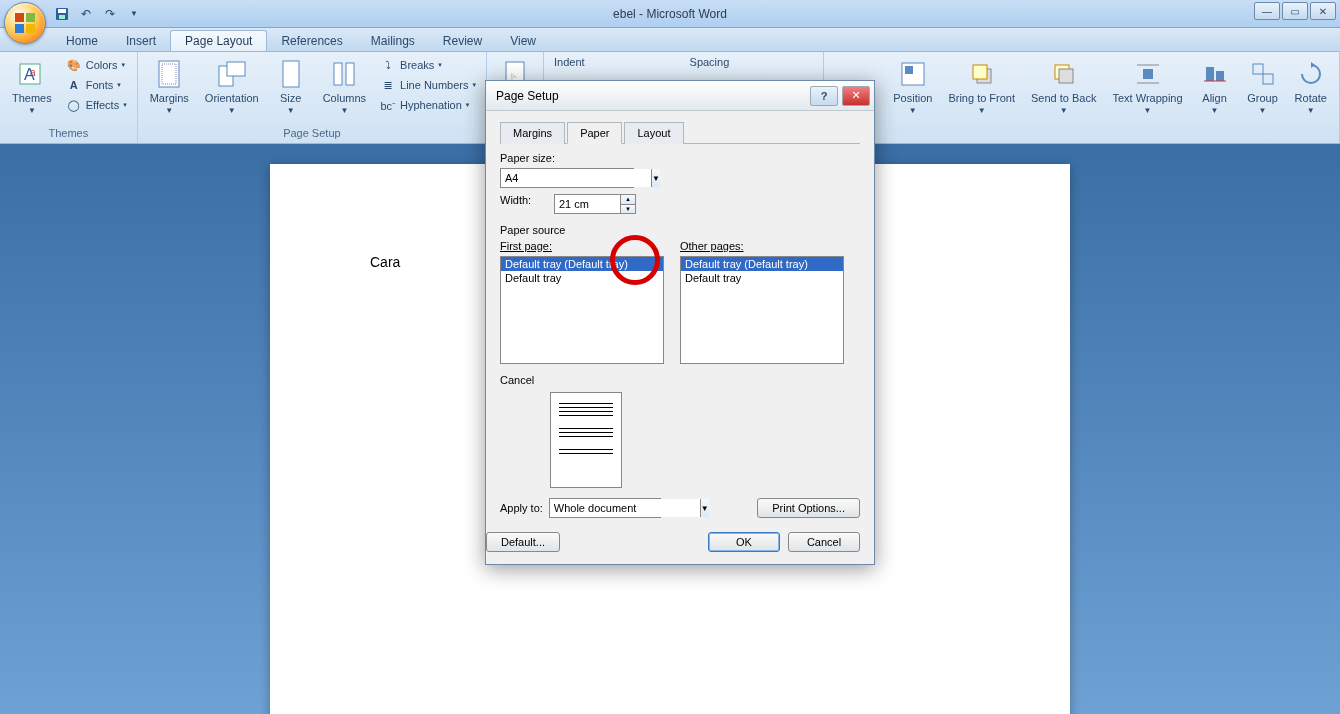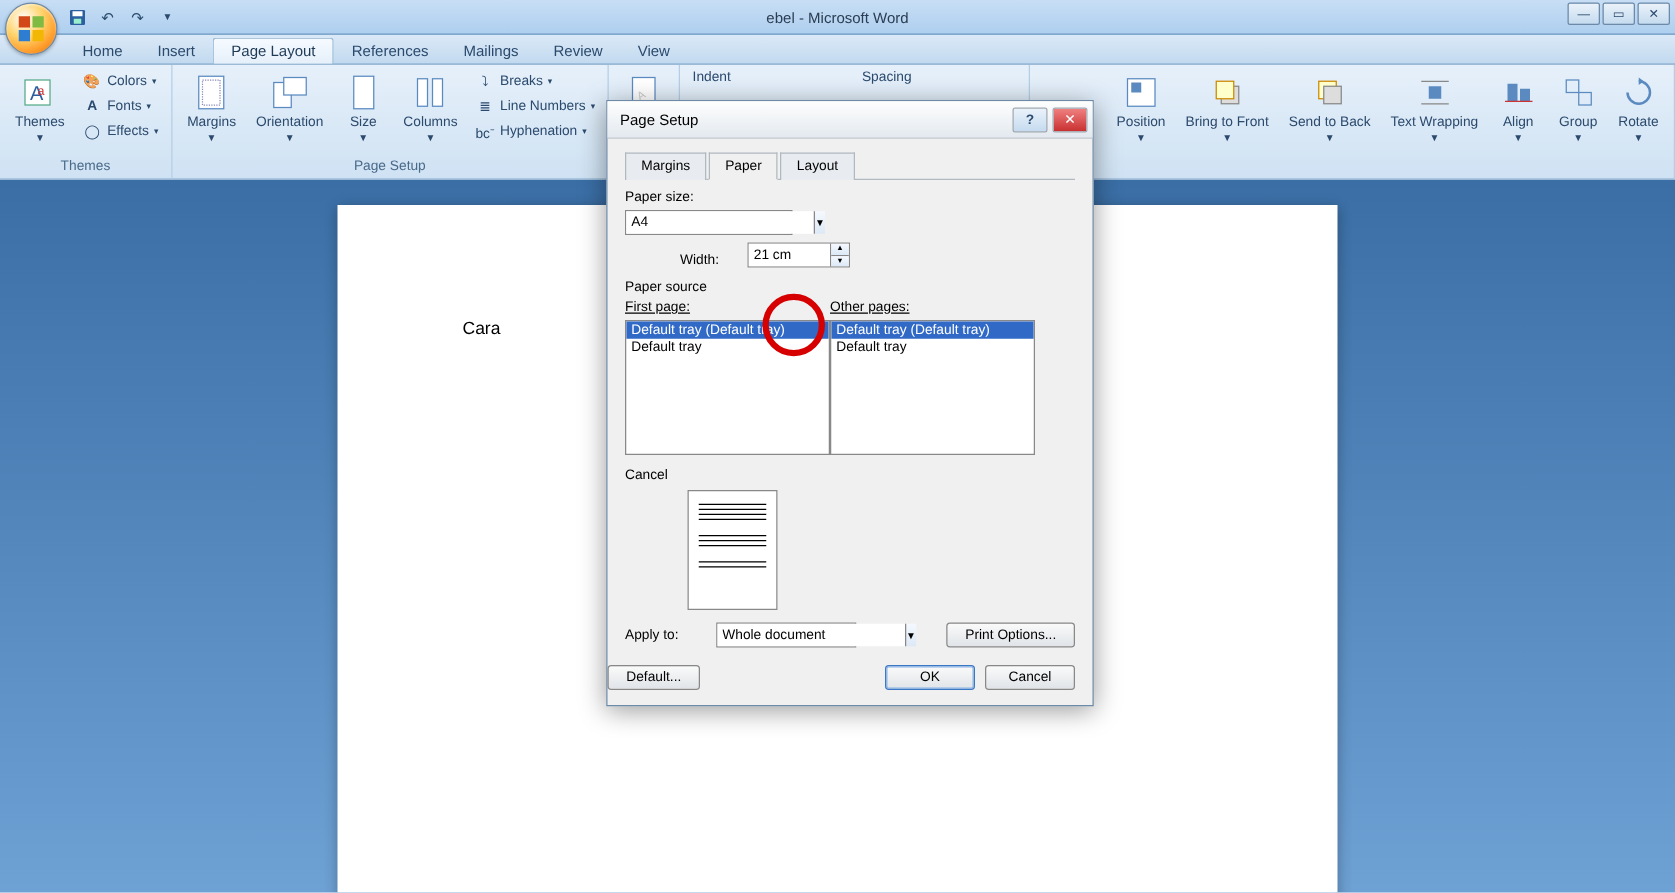--- a/index.html
+++ b/index.html
@@ -44,31 +44,31 @@
 .dlg-titlebtns { display:flex; }
 .dlg-titlebtn { width:28px; height:20px; display:flex; align-items:center; justify-content:center; border:1px solid #a0a8b0; margin-right:4px; border-radius:2px; }
 .dlg-help { background:linear-gradient(#eaf2fa,#c5dbef); color:#2b4a6d; font-weight:bold; }
 .dlg-close { background:linear-gradient(#f08080,#c83030); color:#fff; }
 .dlg-body { padding:10px 14px 6px 14px; }
 .dlg-tabs { display:flex; border-bottom:1px solid #b0b8c0; margin-bottom:8px; }
 .dlg-tab { padding:4px 12px; border:1px solid #b0b8c0; border-bottom:none; background:#e8ecf0; margin-right:2px; font-size:11px; cursor:pointer; position:relative; top:1px; }
 .dlg-tab.active { background:#f0f0f0; border-bottom:1px solid #f0f0f0; }
 .fieldset { margin-bottom:10px; }
 .fs-label { font-size:11px; margin-bottom:4px; display:block; }
-.row { display:flex; align-items:flex-end; gap:8px; margin-bottom:4px;margin-left:44px; }
+.row { display:flex; align-items:flex-start; gap:8px; margin-bottom:4px; }
 .row label { width:46px; font-size:11px; }
 .combo { display:flex; border:1px solid #888; background:#fff; height:20px; }
 .combo input { border:none; flex:1; padding:0 4px; font-size:11px; outline:none; }
 .combo .dd { width:17px; background:linear-gradient(#f5f9ff,#dce9f6); border-left:1px solid #888; display:flex; align-items:center; justify-content:center; font-size:8px; }
 .spinbox { display:flex; border:1px solid #888; background:#fff; height:20px; width:82px; }
 .spinbox input { border:none; flex:1; padding:0 4px; font-size:11px; outline:none; width:50px; }
 .spinbox .spins { width:15px; border-left:1px solid #888; display:flex; flex-direction:column; }
 .spinbox .sp { flex:1; display:flex; align-items:center; justify-content:center; font-size:6px; background:linear-gradient(#f5f9ff,#dce9f6); }
 .spinbox .sp:first-child { border-bottom:1px solid #888; }
-.twocol { display:flex; }
+.twocol { display:flex; gap:16px; }
 .listbox { border:1px solid #888; background:#fff; height:108px; width:164px; overflow-y:scroll; }
 .listbox div { padding:1px 4px; font-size:11px; }
 .listbox .sel { background:#3169c6; color:#fff; }
 .preview-box { border:1px solid #888; background:#fff; width:72px; height:96px; margin:6px 0 6px 50px; padding:10px 8px; display:flex; flex-direction:column; gap:3px; }
 .preview-box .ln { height:1px; background:#000; }
 .preview-box .gap { height:6px; }
 .dlg-btn { border:1px solid #888; background:linear-gradient(#fafafa,#e0e4e8); padding:3px 14px; font-size:11px; border-radius:3px; cursor:pointer; }
 .dlg-btn.primary { border:1px solid #3b78c4; box-shadow:0 0 0 1px #88b4e8 inset; }
 .dlg-footer { display:flex; justify-content:space-between; padding:8px 14px 12px 0; }
 .dlg-footer .right { display:flex; gap:8px; }
@@ -401,21 +401,21 @@
           <div class="ln"></div>
         <div class="gap"></div>
         <div class="ln"></div>
           <div class="ln"></div>
       </div>
     </div>
 
     <div class="applyrow">
       <div style="display:flex; align-items:center; gap:6px;">
         <span>Apply to:</span>
-        <div class="combo" style="width:112px;margin-left:24px;">
+        <div class="combo" style="width:112px;">
           <input value="Whole document" style="">
           <div class="dd">▼</div>
         </div>
       </div>
       <button class="dlg-btn">Print Options...</button>
     </div>
   </div>
 
   <div class="dlg-footer">
     <button class="dlg-btn">Default...</button>

